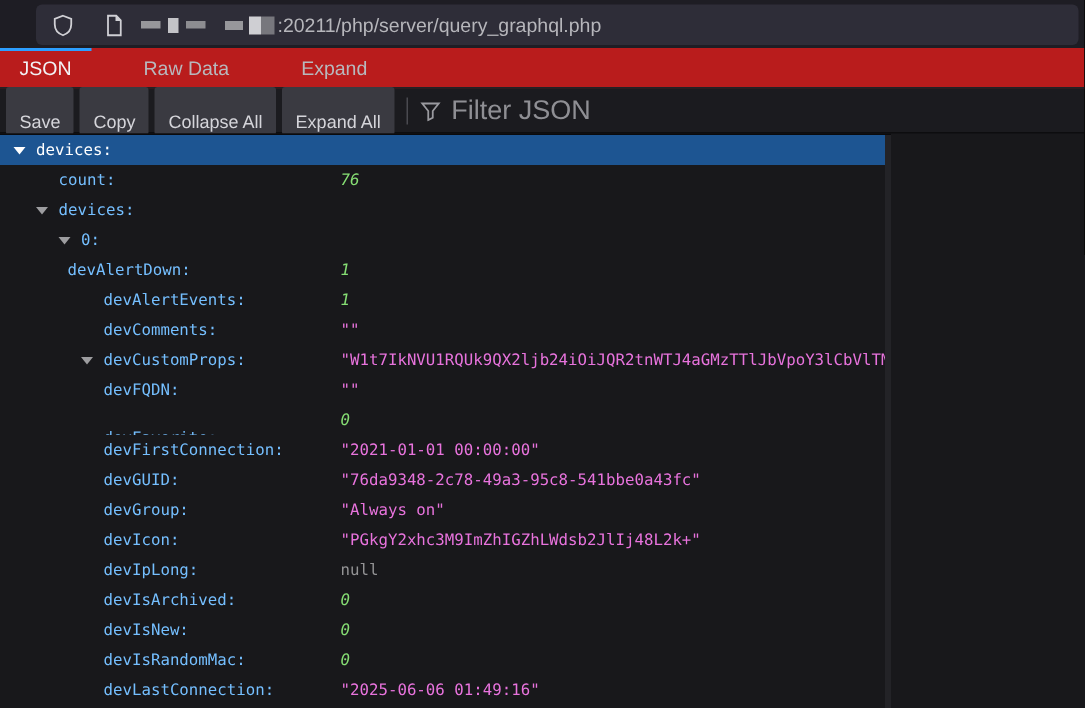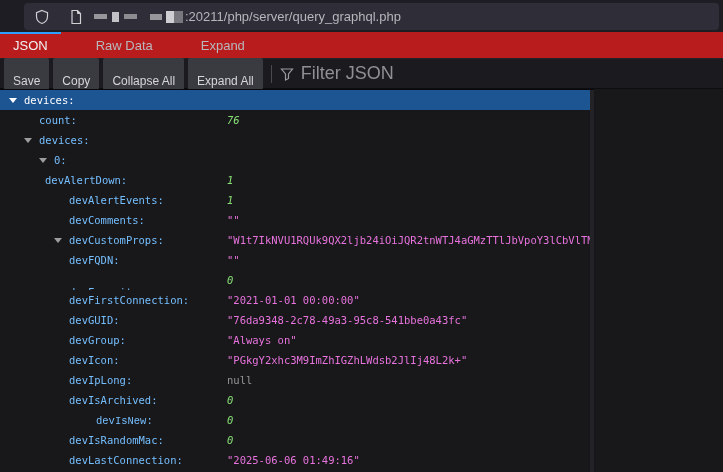--- a/index.html
+++ b/index.html
@@ -167,20 +167,20 @@
         <div class="jrow"><span class="jkey" style="margin-left: 69px;">devComments:</span><span class="jval v-string">""</span></div>
         <div class="jrow"><span class="twisty" style="left: 54px;"></span><span class="jkey" style="margin-left: 69px;">devCustomProps:</span><span class="jval v-string">"W1t7IkNVU1RQUk9QX2ljb24iOiJQR2tnWTJ4aGMzTTlJbVpoY3lCbVlTMTBjbUZ6YUMxaGJIUWlQand2</span></div>
         <div class="jrow"><span class="jkey" style="margin-left: 69px;">devFQDN:</span><span class="jval v-string">""</span></div>
         <div class="jrow"><span class="jkey" style="margin-left: 69px; margin-top: 12px;">devFavorite:</span><span class="jval v-number">0</span></div>
         <div class="jrow"><span class="jkey" style="margin-left: 69px;">devFirstConnection:</span><span class="jval v-string">"2021-01-01 00:00:00"</span></div>
         <div class="jrow"><span class="jkey" style="margin-left: 69px;">devGUID:</span><span class="jval v-string">"76da9348-2c78-49a3-95c8-541bbe0a43fc"</span></div>
         <div class="jrow"><span class="jkey" style="margin-left: 69px;">devGroup:</span><span class="jval v-string">"Always on"</span></div>
         <div class="jrow"><span class="jkey" style="margin-left: 69px;">devIcon:</span><span class="jval v-string">"PGkgY2xhc3M9ImZhIGZhLWdsb2JlIj48L2k+"</span></div>
         <div class="jrow"><span class="jkey" style="margin-left: 69px;">devIpLong:</span><span class="jval v-null">null</span></div>
         <div class="jrow"><span class="jkey" style="margin-left: 69px;">devIsArchived:</span><span class="jval v-number">0</span></div>
-        <div class="jrow"><span class="jkey" style="margin-left: 96px; font-family: Liberation Mono, monospace;">devIsNew:</span><span class="jval v-number">0</span></div>
+        <div class="jrow"><span class="jkey" style="margin-left: 69px;">devIsNew:</span><span class="jval v-number">0</span></div>
         <div class="jrow"><span class="jkey" style="margin-left: 69px;">devIsRandomMac:</span><span class="jval v-number">0</span></div>
         <div class="jrow"><span class="jkey" style="margin-left: 69px;">devLastConnection:</span><span class="jval v-string">"2025-06-06 01:49:16"</span></div>
       </div>
     <div class="scroll-track"></div>
   </div>
 
 </div>
 
 </body></html>

